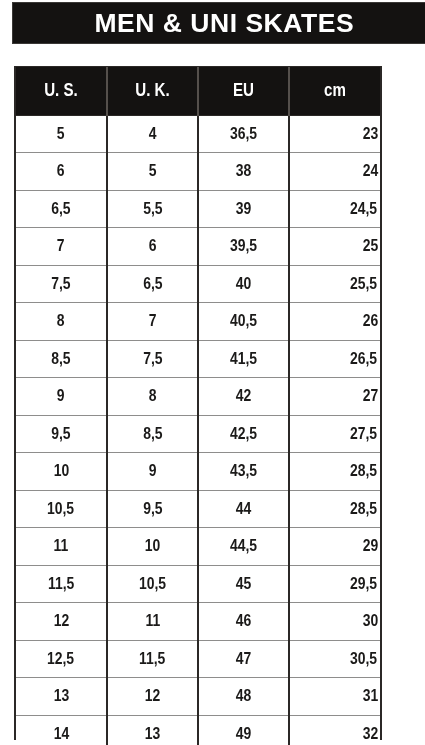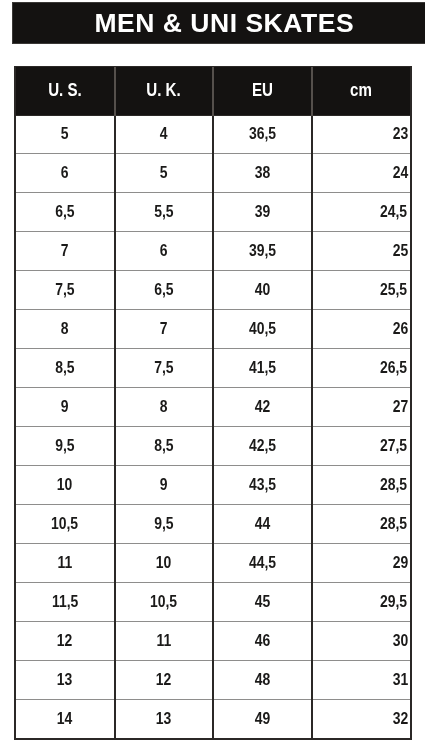--- a/index.html
+++ b/index.html
@@ -45,21 +45,21 @@
     line-height: 1;
     white-space: nowrap;
     transform: scaleX(1.02);
   }
 
   
   .size-table-wrap {
     position: absolute;
     left: 14px;
     top: 66px;
-    width: 398px;
+    width: 368px;
     height: 674px;
     box-sizing: border-box;
     border-left: 2px solid #2b2826;
     border-right: 2px solid #2b2826;
     border-top: 1px solid #2b2826;
     border-bottom: 2px solid #2b2826;
     text-decoration: underline;
   }
 
   table.size-table {
@@ -234,20 +234,26 @@
             <td><span class="dcell">45</span></td>
             <td><span class="dcell">29,5</span></td>
           </tr>
           <tr>
             <td><span class="dcell">12</span></td>
             <td><span class="dcell">11</span></td>
             <td><span class="dcell">46</span></td>
             <td><span class="dcell">30</span></td>
           </tr>
           <tr>
+            <td><span class="dcell">12,5</span></td>
+            <td><span class="dcell">11,5</span></td>
+            <td><span class="dcell">47</span></td>
+            <td><span class="dcell">30,5</span></td>
+          </tr>
+          <tr>
             <td><span class="dcell">13</span></td>
             <td><span class="dcell">12</span></td>
             <td><span class="dcell">48</span></td>
             <td><span class="dcell">31</span></td>
           </tr>
           <tr>
             <td><span class="dcell">14</span></td>
             <td><span class="dcell">13</span></td>
             <td><span class="dcell">49</span></td>
             <td><span class="dcell">32</span></td>

